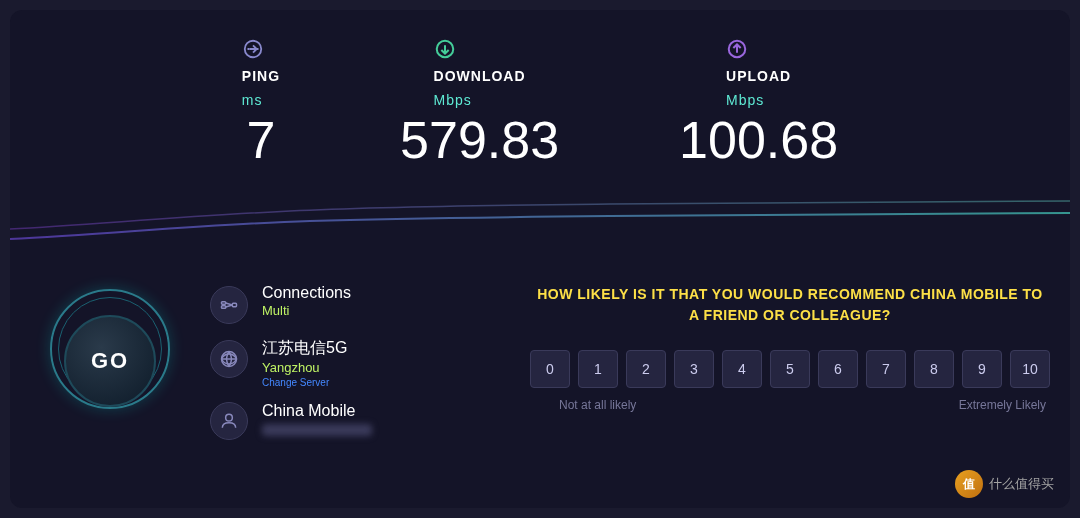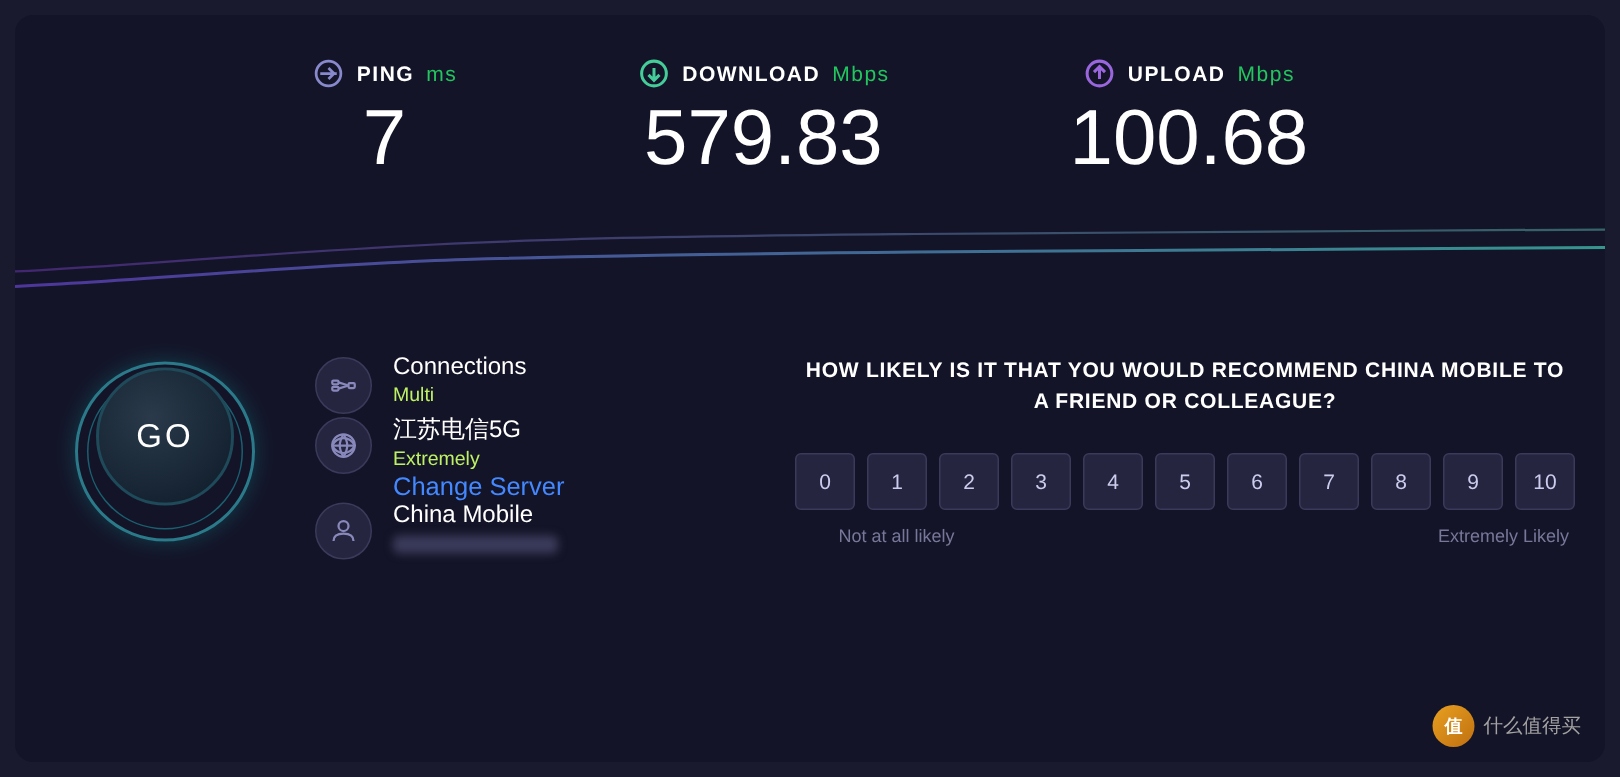--- a/index.html
+++ b/index.html
@@ -34,30 +34,31 @@
     }
 
     .stat-item {
       display: flex;
       flex-direction: column;
       align-items: center;
     }
 
     .stat-label {
       display: flex;
-      align-items: center;
+      align-items: flex-start;
       gap: 8px;
       font-size: 14px;
       font-weight: 600;
       letter-spacing: 1px;
       color: #ffffff;
+      flex-direction: column;
     }
 
     .stat-label span.unit {
-      color: #22c55e;
+      color: #5eead4;
       font-weight: 400;
     }
 
     .stat-icon {
       width: 22px;
       height: 22px;
       display: inline-flex;
       align-items: center;
       justify-content: center;
     }
@@ -115,40 +116,41 @@
     .go-inner-ring {
       position: absolute;
       top: 8px; left: 8px;
       width: 104px; height: 104px;
       border-radius: 50%;
       border: 1.5px solid #1a6070;
     }
 
     .go-button {
       position: absolute;
-      top: 4px; left: 14px;
+      top: 26px; left: 14px;
       width: 92px; height: 92px;
       border-radius: 50%;
       background: radial-gradient(circle at 40% 35%, #2a3a4a, #0d1a28);
       border: 2px solid #1e4a5a;
       display: flex;
       align-items: center;
       justify-content: center;
       cursor: pointer;
       font-size: 22px;
-      font-weight: 400;
+      font-weight: 700;
       color: #ffffff;
       letter-spacing: 2px;
     }
 
     
     .info-section {
       flex: 0 0 240px;
       display: flex;
       flex-direction: column;
+      gap: 14px;
       padding-top: 5px;
     }
 
     .info-row {
       display: flex;
       align-items: flex-start;
       gap: 14px;
     }
 
     .info-icon {
@@ -180,21 +182,21 @@
       font-weight: 500;
     }
 
     .info-subtitle {
       font-size: 13px;
       color: #bef264;
       margin-top: 1px;
     }
 
     .info-link {
-      font-size: 17px;
+      font-size: 10px;
       color: #4488ff;
       margin-top: 2px;
       cursor: pointer;
     }
 
     .user-icon-gray {
       width: 38px; height: 38px;
       border-radius: 50%;
       background: #252540;
       border: 1.5px solid #3a3a5a;
@@ -221,21 +223,21 @@
 
     
     .recommend-section {
       flex: 1;
       padding-top: 5px;
     }
 
     .recommend-question {
       font-size: 14px;
       font-weight: 700;
-      color: #ffffff;
+      color: #fde047;
       text-align: center;
       letter-spacing: 0.5px;
       line-height: 1.5;
       margin-bottom: 24px;
     }
 
     .score-row {
       display: flex;
       gap: 8px;
       justify-content: center;
@@ -397,21 +399,21 @@
           <svg viewBox="0 0 24 24" fill="none" stroke="#8888bb" stroke-width="1.8" width="20" height="20">
             <circle cx="12" cy="12" r="9"></circle>
             <path d="M3 12 Q6 6 12 6 Q18 6 21 12 Q18 18 12 18 Q6 18 3 12"></path>
             <line x1="3" y1="12" x2="21" y2="12"></line>
             <path d="M12 3 Q15 8 15 12 Q15 16 12 21"></path>
             <path d="M12 3 Q9 8 9 12 Q9 16 12 21"></path>
           </svg>
         </div>
         <div class="info-text">
           <span class="info-title">江苏电信5G</span>
-          <span class="info-subtitle">Extremely</span>
+          <span class="info-subtitle">Yangzhou</span>
           <span class="info-link">Change Server</span>
         </div>
       </div>
 
       <div class="info-row">
         <div class="user-icon-gray">
           <svg viewBox="0 0 24 24" fill="none" stroke="#8888bb" stroke-width="1.8" width="20" height="20">
             <circle cx="12" cy="8" r="4"></circle>
             <path d="M4 20 Q4 14 12 14 Q20 14 20 20"></path>
           </svg>

